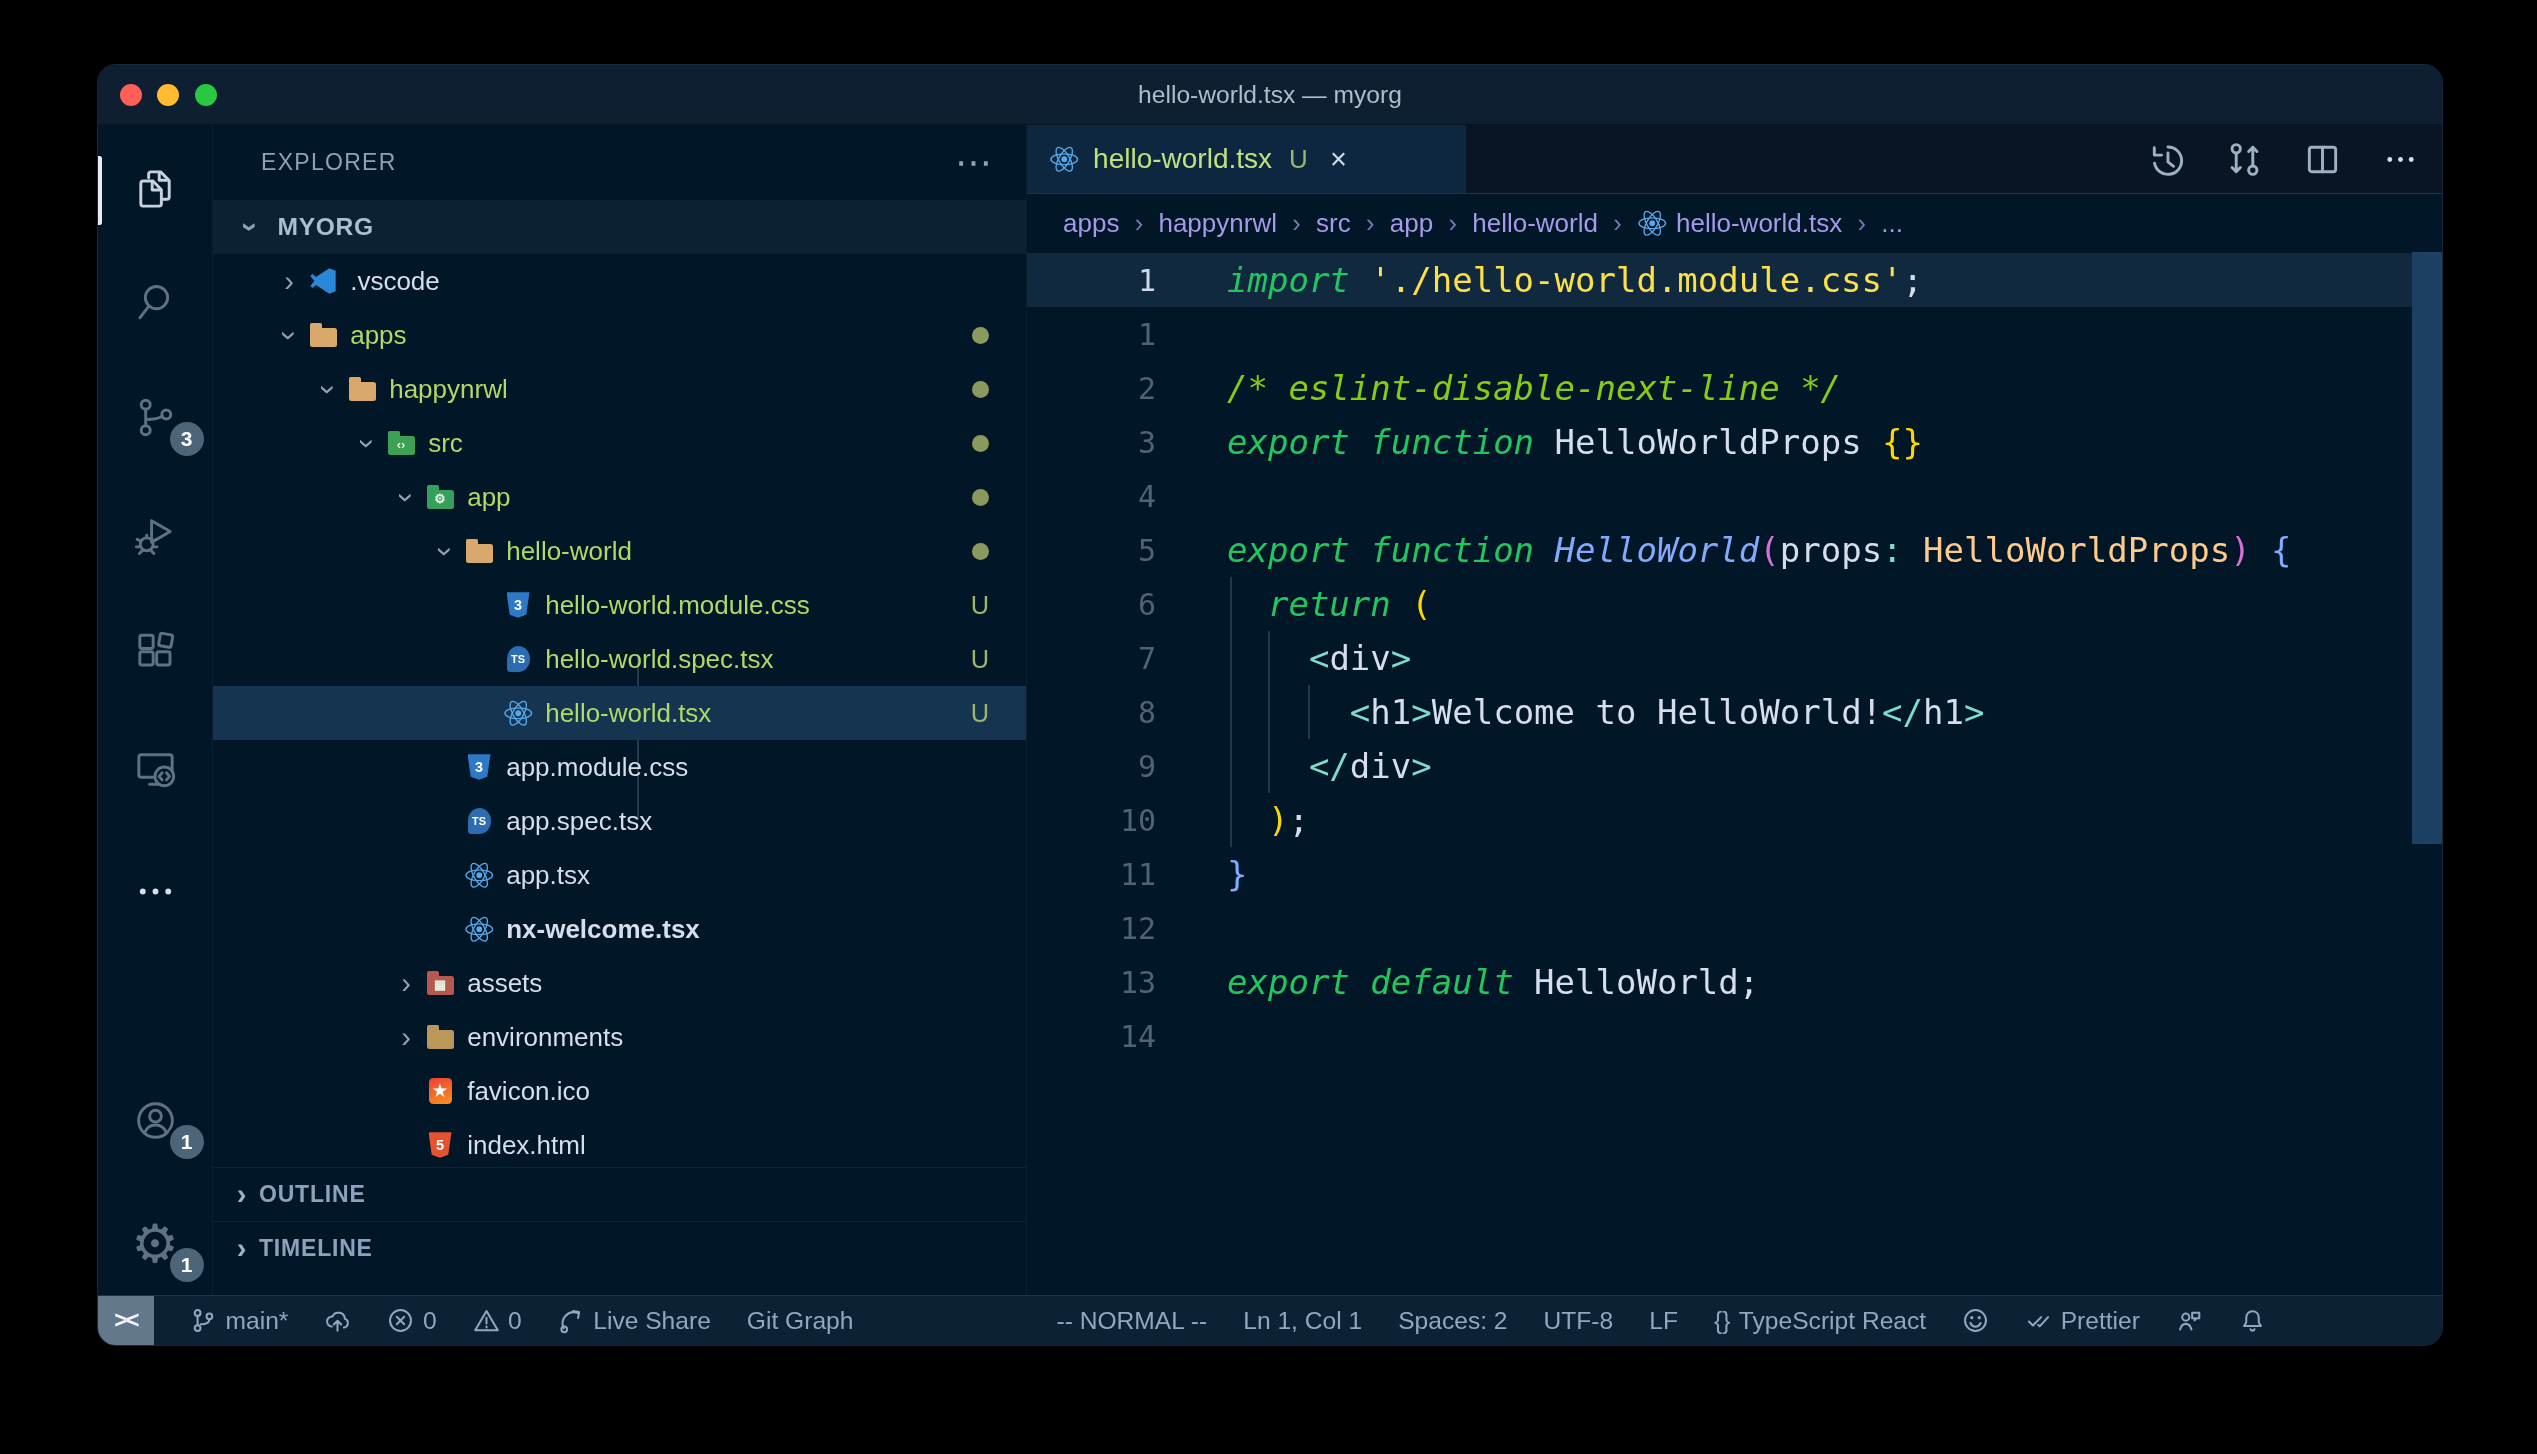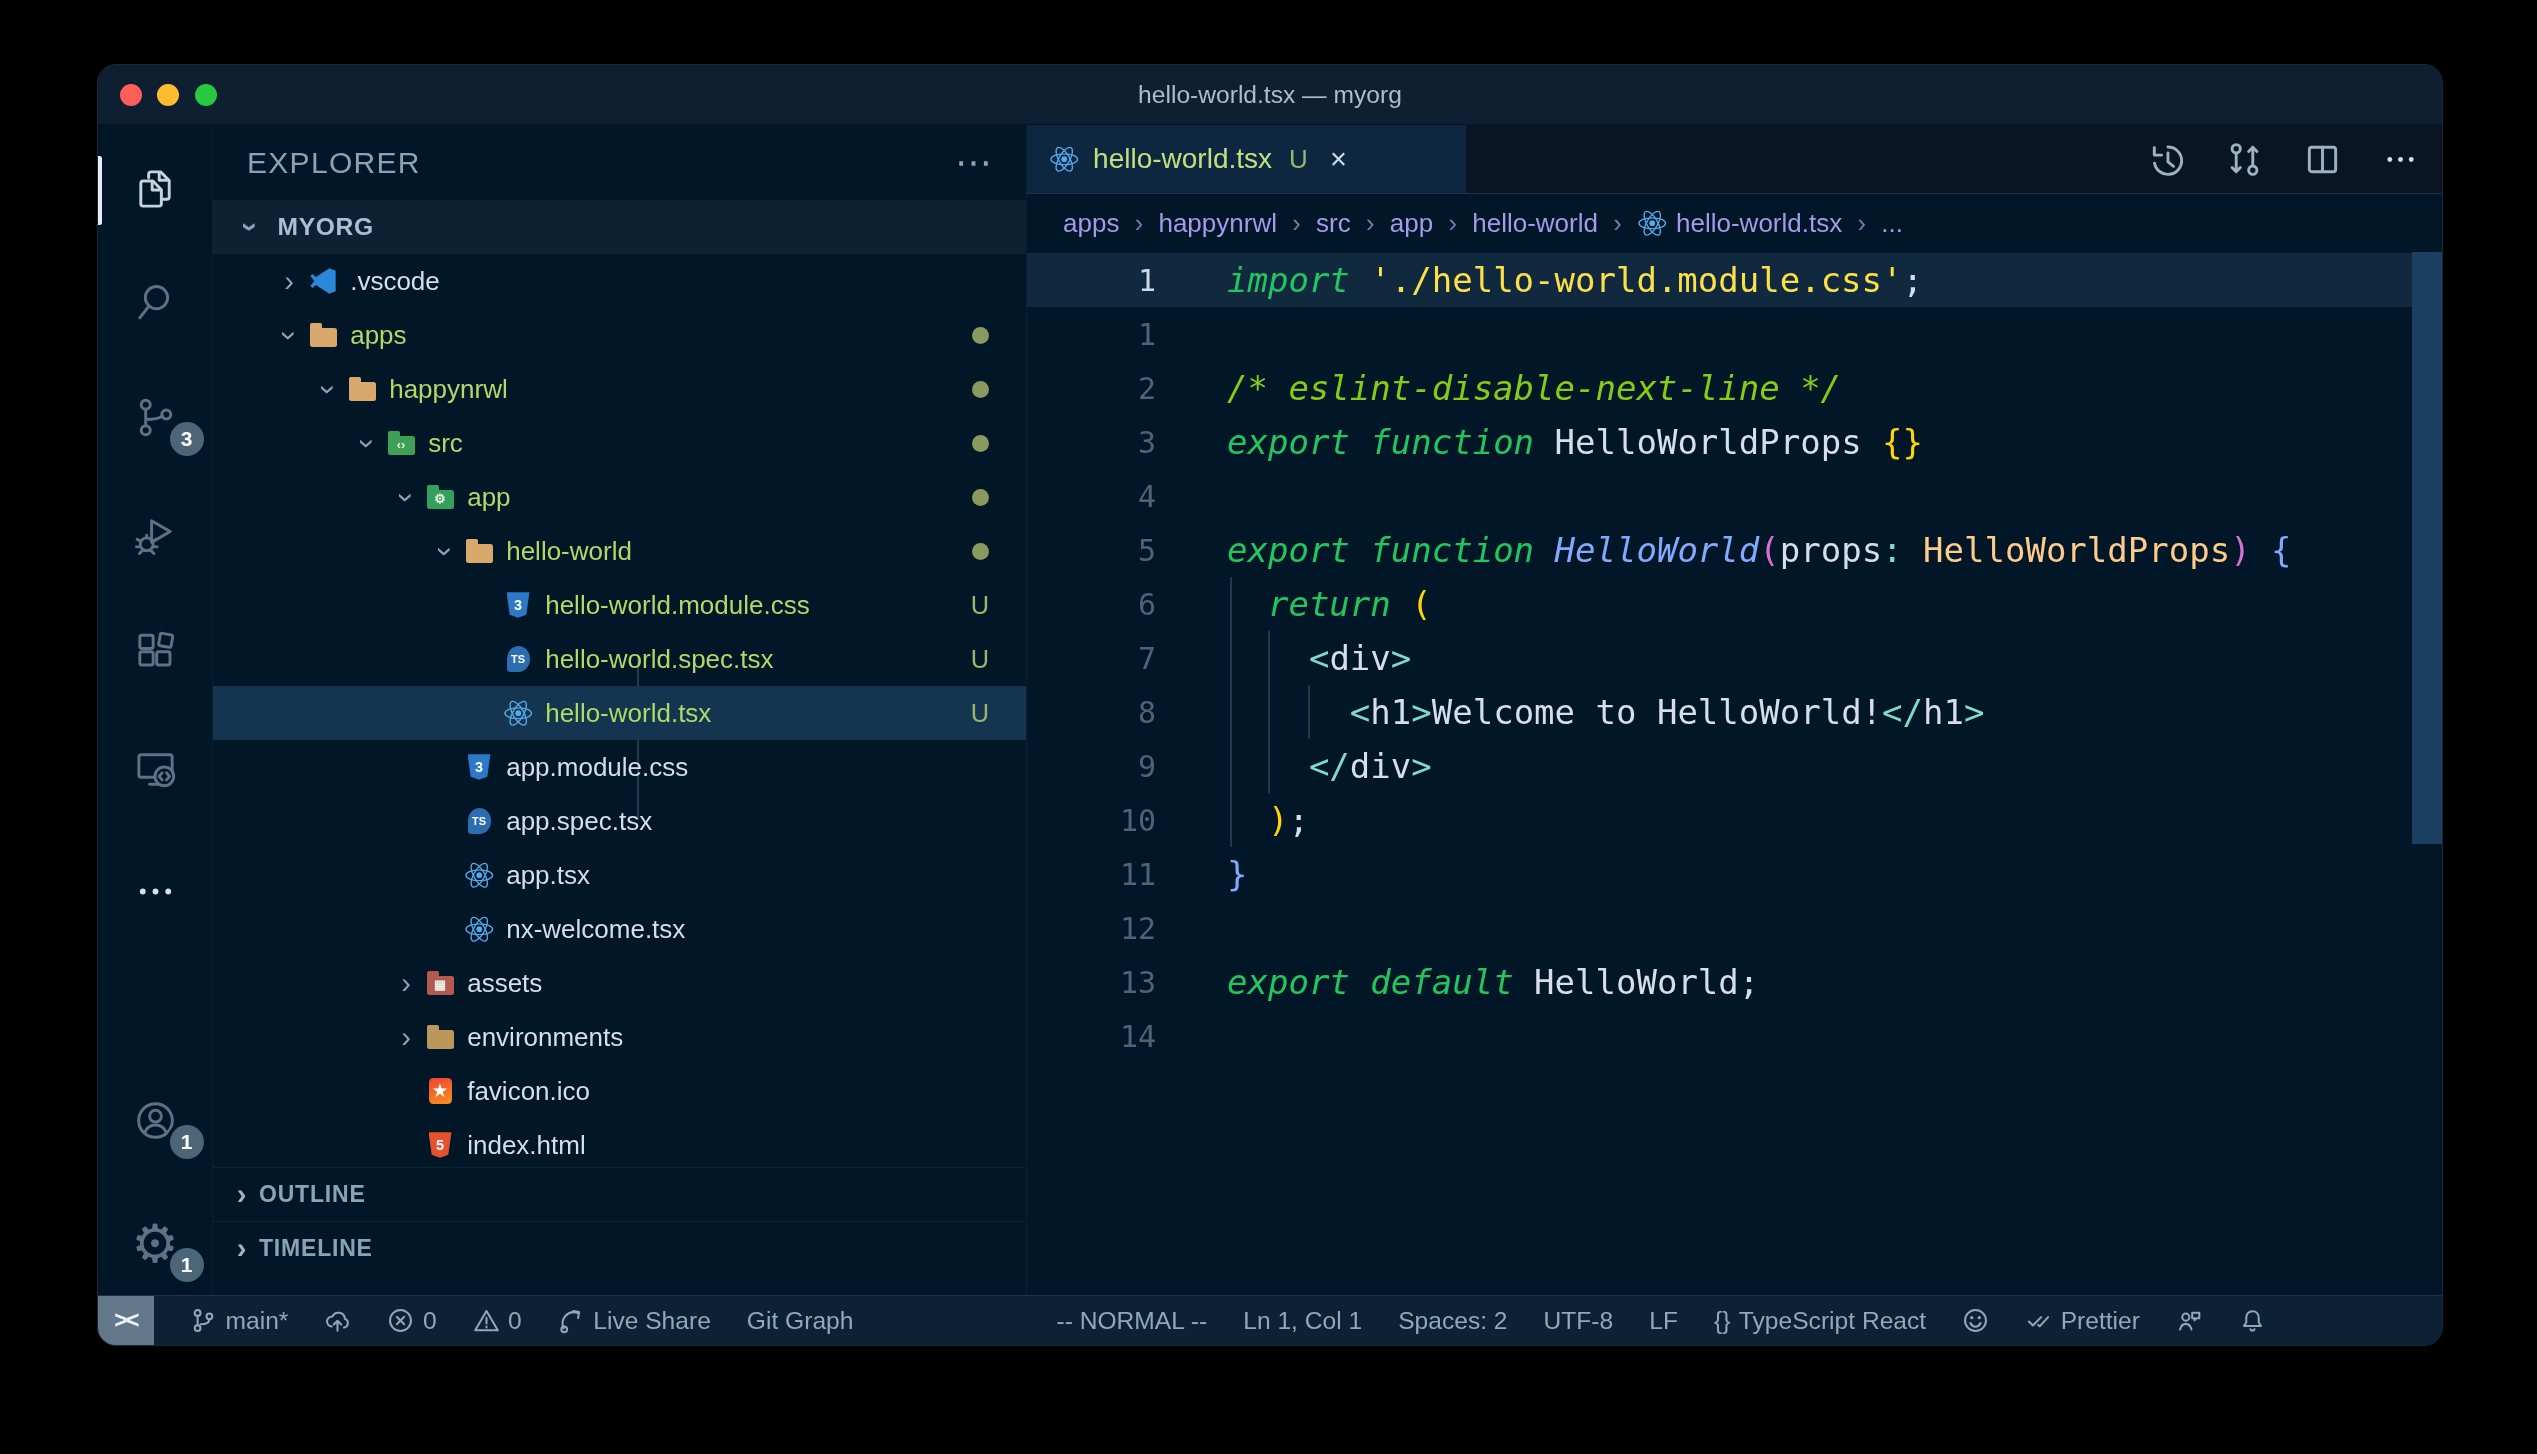--- a/index.html
+++ b/index.html
@@ -22,21 +22,21 @@
   .aitem svg{width:47px;height:47px;fill:none;stroke:#5d7284;stroke-width:1.5;stroke-linecap:round;stroke-linejoin:round;}
   .aitem.active svg{stroke:#c6d2de;}
   .aitem .gg{font-size:53px;color:#5d7284;line-height:1;}
   .indicator{position:absolute;left:0;top:13.6px;width:4.2px;height:69px;background:#e6ecf2;border-radius:0 2.5px 2.5px 0;}
   .abadge{position:absolute;right:8.5px;bottom:8.5px;min-width:34px;height:34px;border-radius:17px;background:#4d6578;
     color:#fff;font-size:21px;font-weight:bold;display:flex;align-items:center;justify-content:center;
     box-shadow:0 0 0 3.4px #011627;}
   
   .sidebar{width:813px;flex:none;position:relative;display:flex;flex-direction:column;border-right:0.8px solid #0b1f31;}
   .sb-header{height:75px;flex:none;display:flex;align-items:center;padding:0 34px;}
-  .sb-title{font-size:30px;letter-spacing:1.3px;color:#89a4ba;}
+  .sb-title{font-size:23px;letter-spacing:1.3px;color:#89a4ba;margin-left:14px;}
   .sb-more{margin-left:auto;font-size:37px;color:#8da3b8;line-height:0;}
   .tree{position:relative;flex:1;min-height:0;}
   .trow{height:54px;display:flex;align-items:center;font-size:26px;color:#d6deeb;position:relative;}
   .trow.rootrow{background:#0c2233;font-weight:bold;font-size:24.6px;letter-spacing:0.7px;color:#a9bfd3;}
   .trow.sel{background:#153450;}
   .chev{width:34px;flex:none;font-size:29px;color:#8da3b8;display:flex;align-items:center;justify-content:center;}
   .chev.open{transform:rotate(90deg);}
   .chev.none{visibility:hidden;}
   .tl-label{margin-left:10.2px;white-space:nowrap;}
   .tl-label.mod{color:#addb67;}
@@ -321,21 +321,21 @@
                 <circle r="2.1" fill="#56a8e8"></circle>
                 <g fill="none" stroke="#56a8e8" stroke-width="1">
                   <ellipse rx="9.6" ry="3.9"></ellipse>
                   <ellipse rx="9.6" ry="3.9" transform="rotate(60)"></ellipse>
                   <ellipse rx="9.6" ry="3.9" transform="rotate(120)"></ellipse>
                 </g>
               </svg>
             </span>
             <span class="tl-label">app.tsx</span>
           </div>
-          <div class="trow" style="padding-left: 215px;">
+          <div class="trow" style="padding-left: 215px; font-weight: bold;">
             <span class="chev none">›</span>
             <span class="ficon">
               <svg class="ric" viewBox="-11 -11 22 22">
                 <circle r="2.1" fill="#56a8e8"></circle>
                 <g fill="none" stroke="#56a8e8" stroke-width="1">
                   <ellipse rx="9.6" ry="3.9"></ellipse>
                   <ellipse rx="9.6" ry="3.9" transform="rotate(60)"></ellipse>
                   <ellipse rx="9.6" ry="3.9" transform="rotate(120)"></ellipse>
                 </g>
               </svg>

